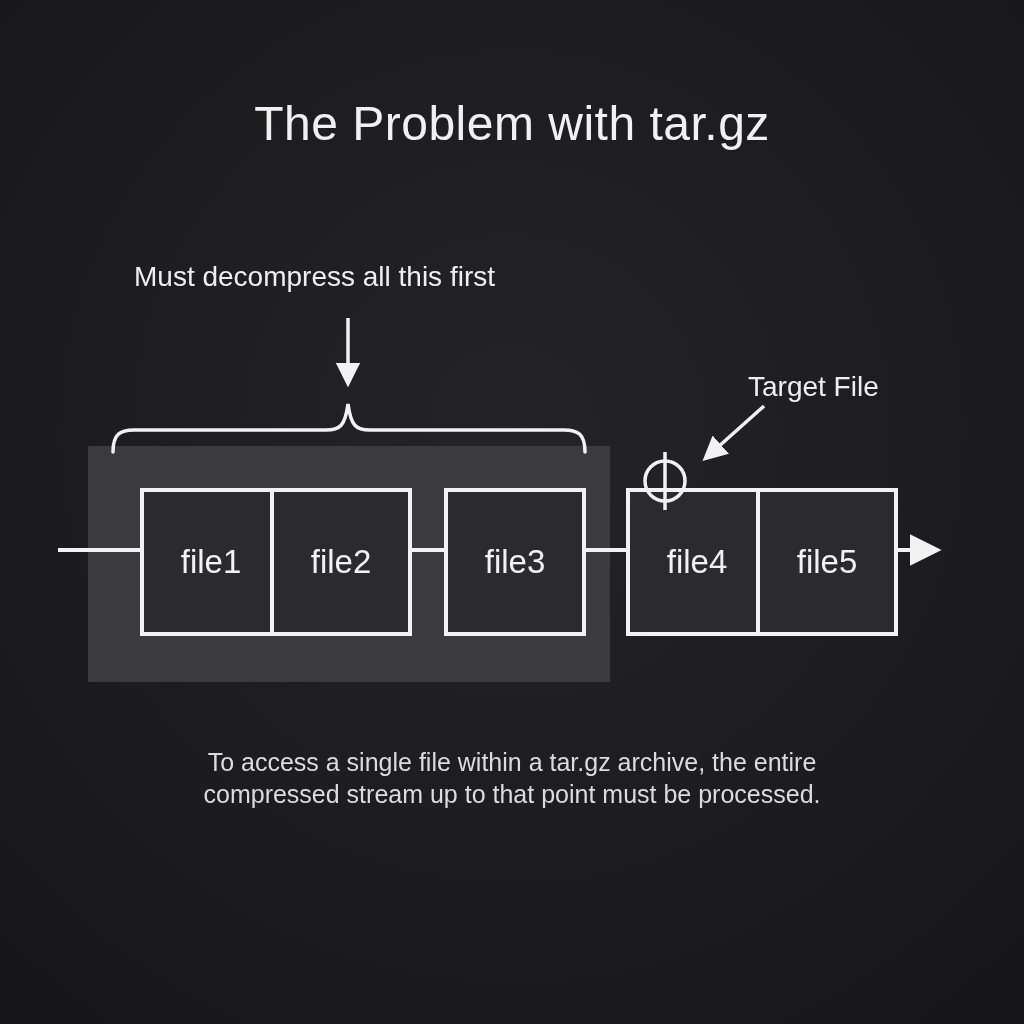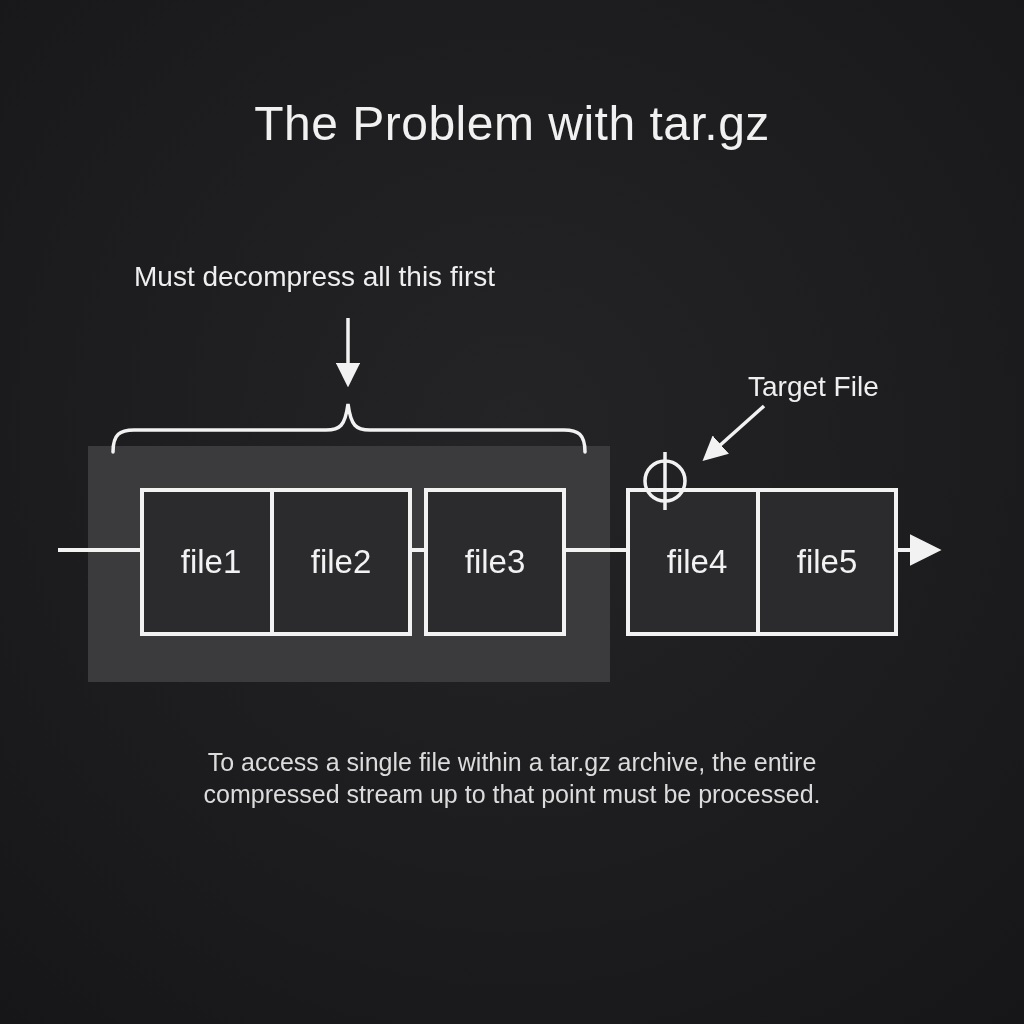--- a/index.html
+++ b/index.html
@@ -68,21 +68,21 @@
     box-sizing: border-box;
     z-index: 3;
     display: flex;
     align-items: center;
     justify-content: center;
     font-size: 33px;
     color: #f2f2f2;
   }
   .file-box.b1 { left: 108px; margin-left: 32px; }
   .file-box.b2 { left: 270px; }
-  .file-box.b3 { left: 424px; }
+  .file-box.b3 { left: 444px; }
   .file-box.b4 { left: 594px; margin-left: 32px; }
   .file-box.b5 { left: 756px; }
   svg.overlay-layer {
     position: absolute;
     left: 0;
     top: 0;
     z-index: 4;
   }
   .caption {
     position: absolute;

